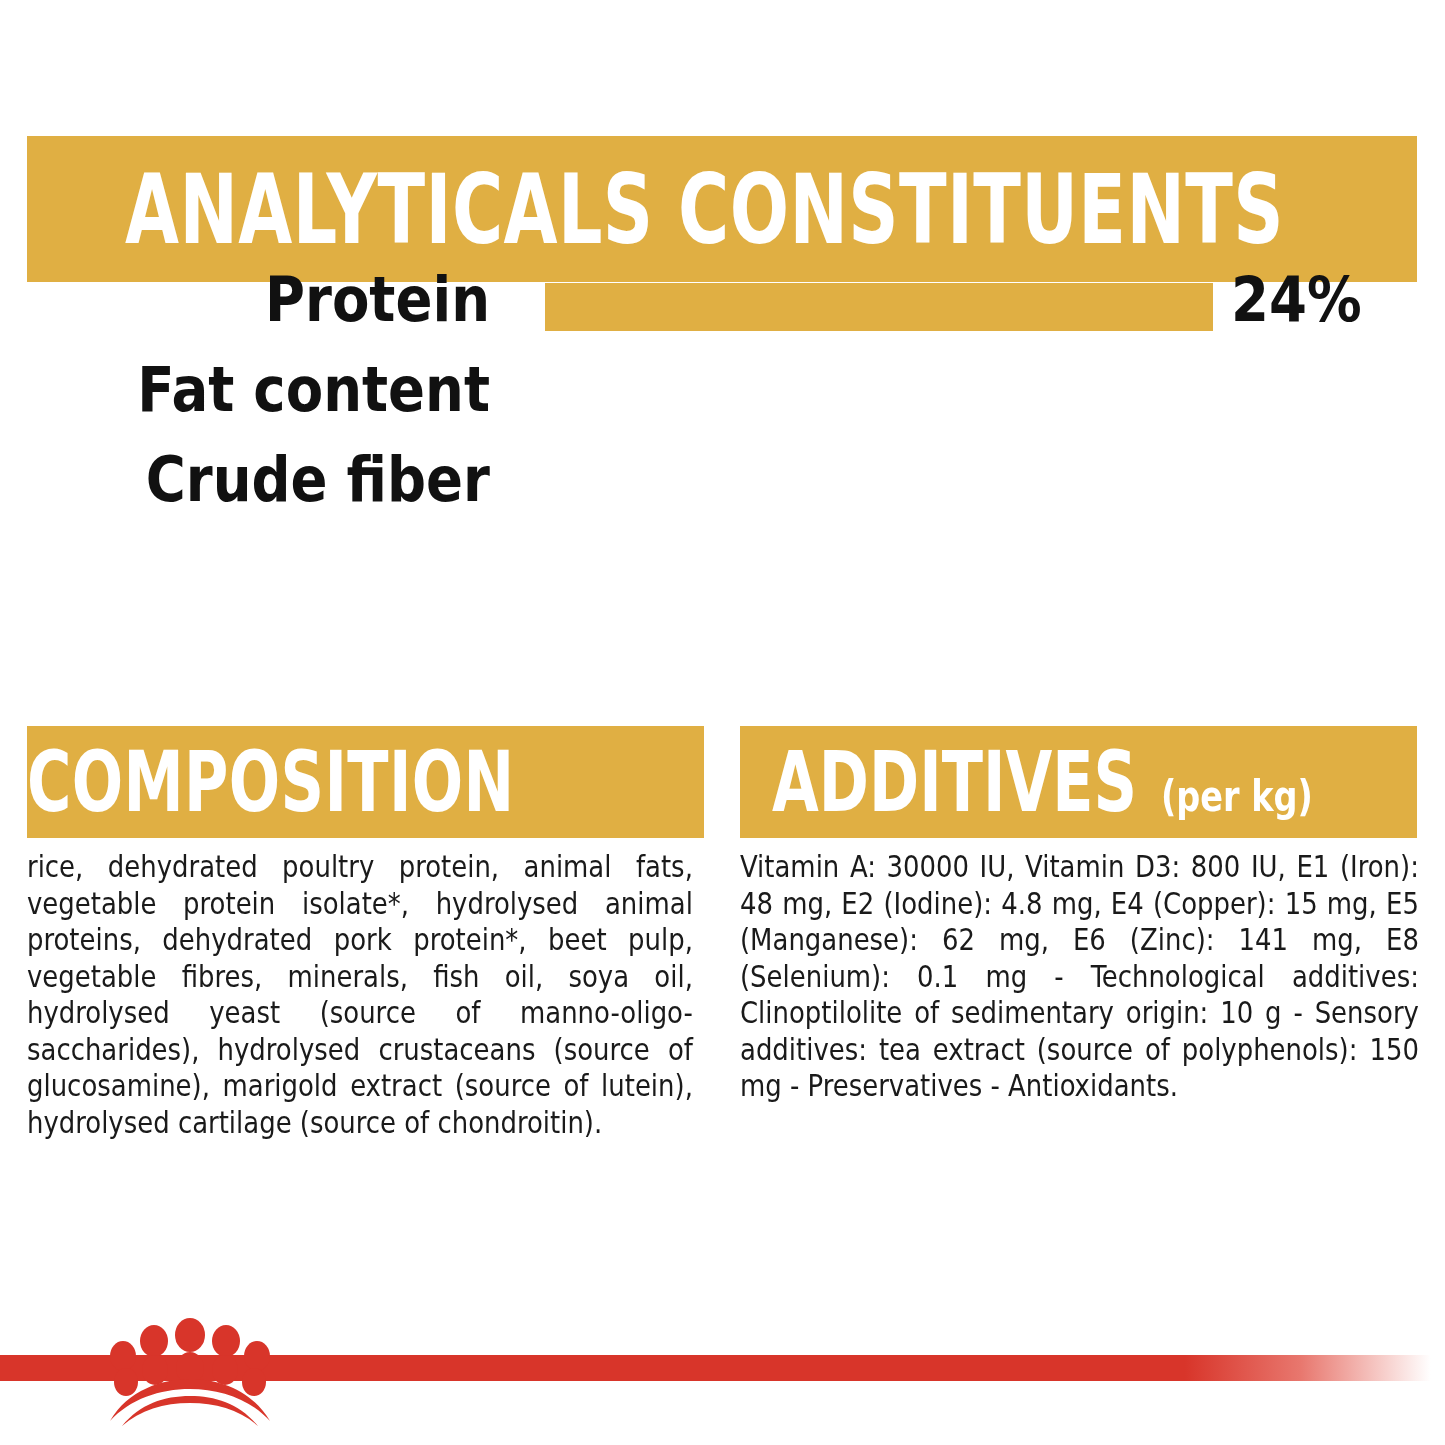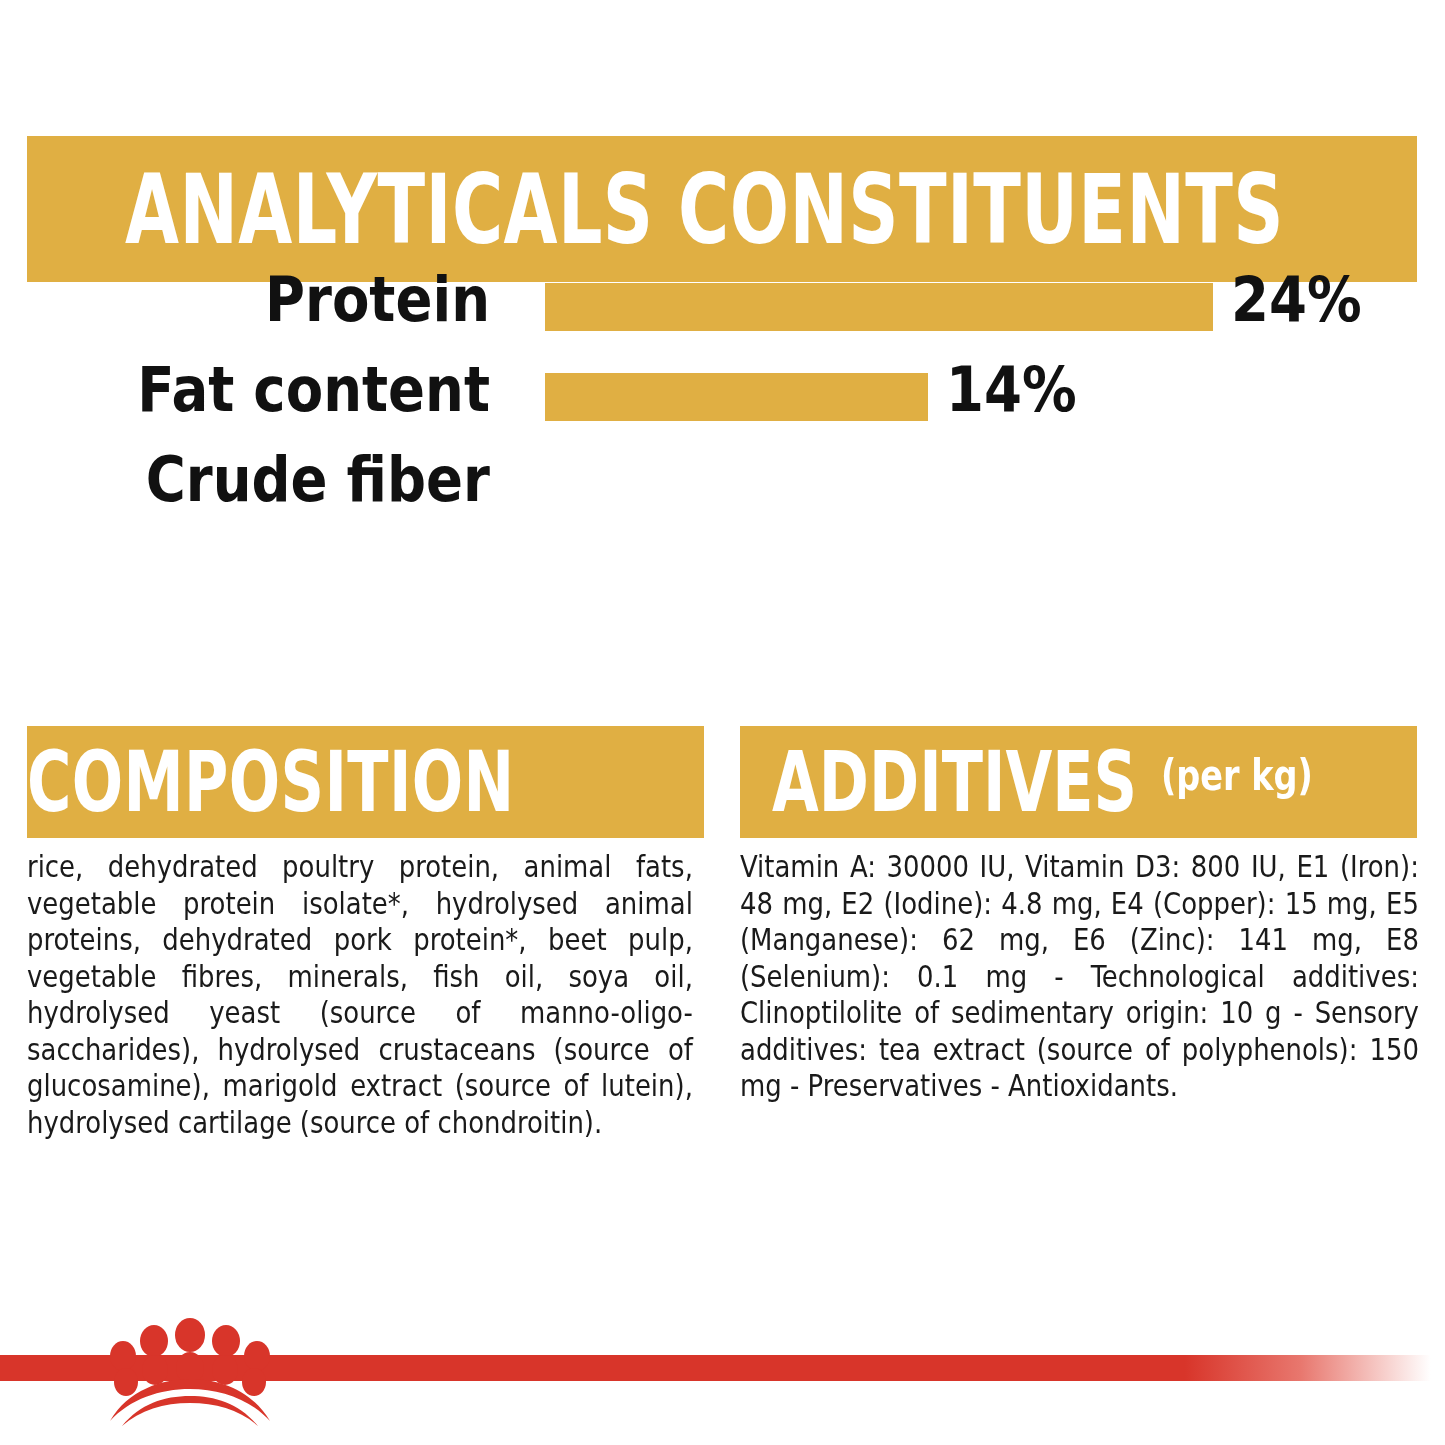--- a/index.html
+++ b/index.html
@@ -93,21 +93,21 @@
     transform: scaleX(0.78);
     transform-origin: left center;
     white-space: nowrap;
     display: inline-block;
     margin-left: -118px;
     position: relative;
     top: 14px;
   }
   .additives-head-row {
     display: flex;
-    align-items: flex-start;
+    align-items: center;
   }
 
   
   #constituents-chart {
     position: absolute;
     left: 0;
     top: 276px;
     width: 1421px;
     height: 280px;
   }
@@ -211,24 +211,20 @@
     <div class="chart-row" style="top:0px;">
       <div class="chart-row-label">Protein</div>
       <div class="chart-bar-wrap">
         <div class="chart-bar" id="bar-protein" style="width: 668px; background: rgb(224, 175, 67);"></div>
         <div class="chart-value">24%</div>
       </div>
     </div>
 
     <div class="chart-row" style="top:90px;">
       <div class="chart-row-label">Fat content</div>
-      <div class="chart-bar-wrap">
-        <div class="chart-bar" id="bar-fat" style="width: 383px; background: rgb(224, 175, 67);"></div>
-        <div class="chart-value">14%</div>
-      </div>
     </div>
 
     <div class="chart-row" style="top:180px;">
       <div class="chart-row-label">Crude fiber</div>
     </div>
 
   </div>
 
   <div class="banner" id="banner-composition">
     <div class="banner-title">COMPOSITION</div>

